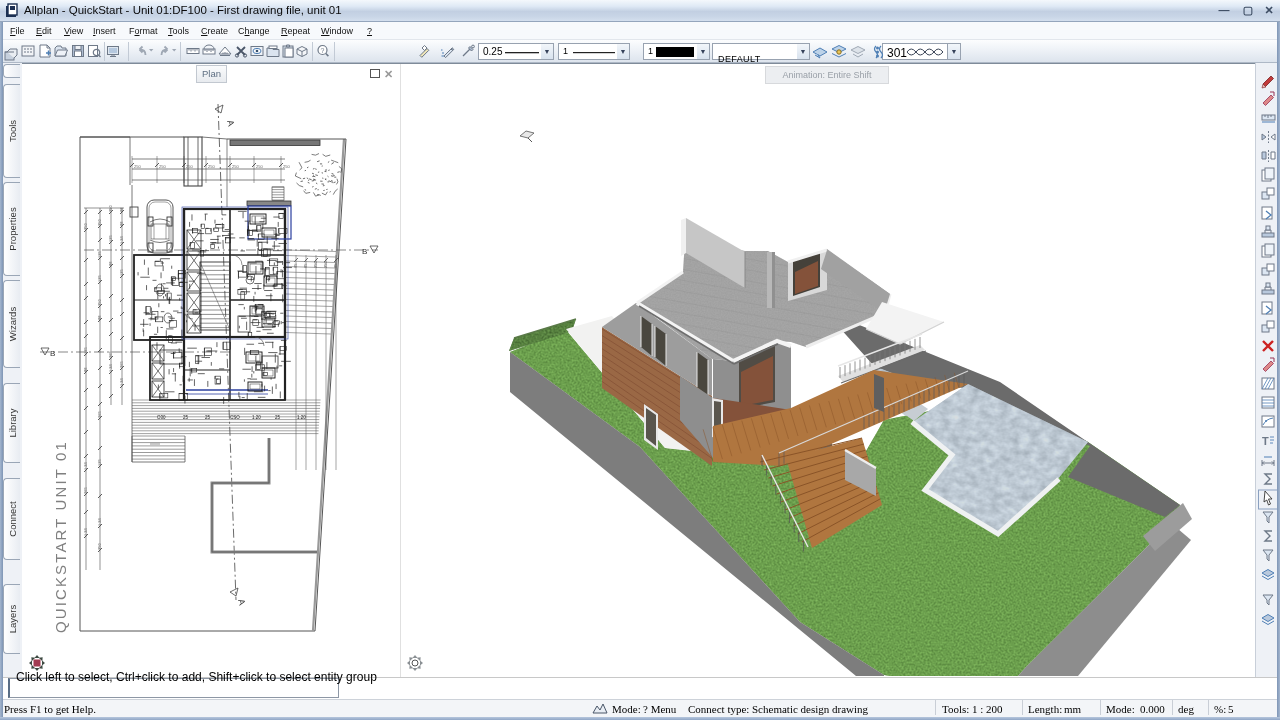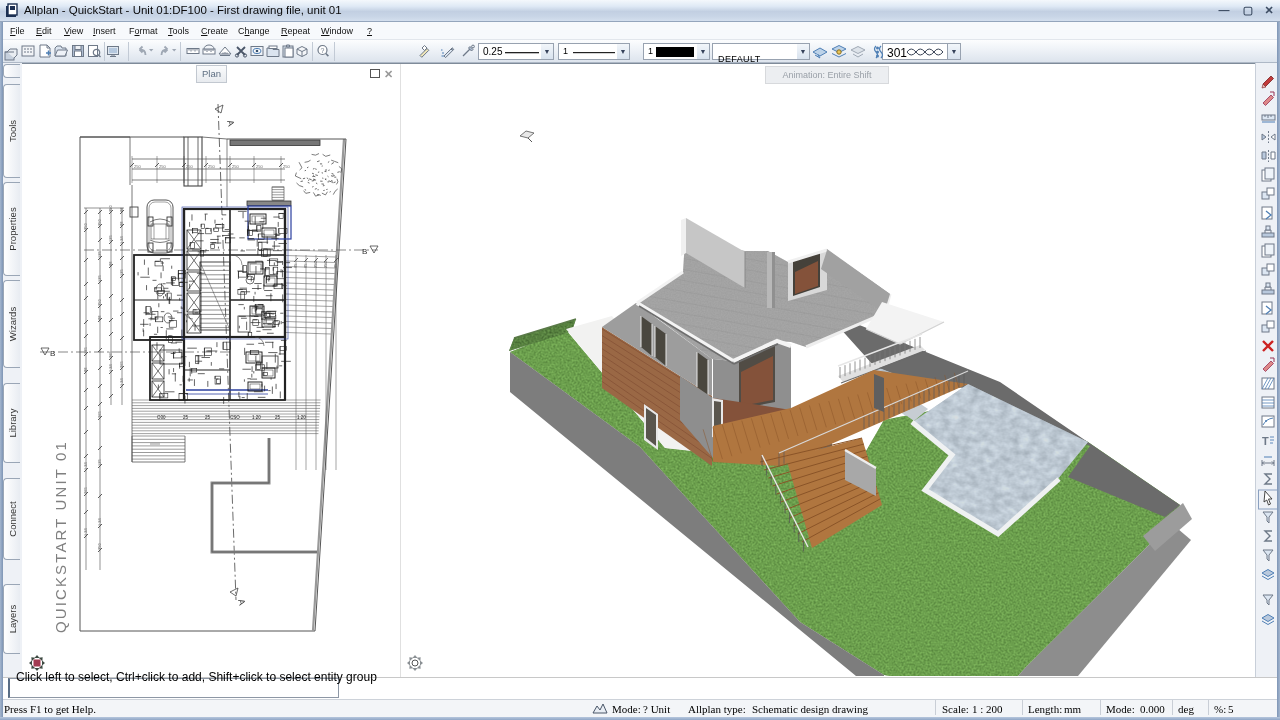--- a/index.html
+++ b/index.html
@@ -1392,25 +1392,25 @@
   <div id="dlgbar" class="abs"></div>
   <div id="dlgbox" class="abs"></div>
   <div id="dlgtext" class="abs">Click left to select, Ctrl+click to add, Shift+click to select entity group</div>
 
   <div id="statusbar" class="abs"></div>
   <div class="st abs" style="left:4px">Press F1 to get Help.</div>
   <svg class="abs" style="left:592px;top:702px" width="16" height="13" viewBox="0 0 16 13">
       <path d="M1 11 L5 4 L8 8 L11 2 L15 11 Z" fill="#e8edf4" stroke="#4a5668" stroke-width="1"></path>
     </svg>
   <div class="st abs" style="left:612px">Mode:</div>
-  <div class="st abs" style="left:643px">? Unit</div>
-  <div class="st abs" style="left:688px">Allplan type:</div>
+  <div class="st abs" style="left:643px">? Menu</div>
+  <div class="st abs" style="left:688px">Connect type:</div>
   <div class="st abs" style="left:752px">Schematic design drawing</div>
   <div class="ssep abs" style="left:935px"></div>
-  <div class="st abs" style="left:942px">Scale:</div>
+  <div class="st abs" style="left:942px">Tools:</div>
   <div class="st abs" style="left:972px">1 : 200</div>
   <div class="ssep abs" style="left:1022px"></div>
   <div class="st abs" style="left:1028px">Length:</div>
   <div class="st abs" style="left:1064px">mm</div>
   <div class="ssep abs" style="left:1100px"></div>
   <div class="st abs" style="left:1106px">Mode:</div>
   <div class="st abs" style="left:1140px">0.000</div>
   <div class="ssep abs" style="left:1172px"></div>
   <div class="st abs" style="left:1178px">deg</div>
   <div class="ssep abs" style="left:1208px"></div>

